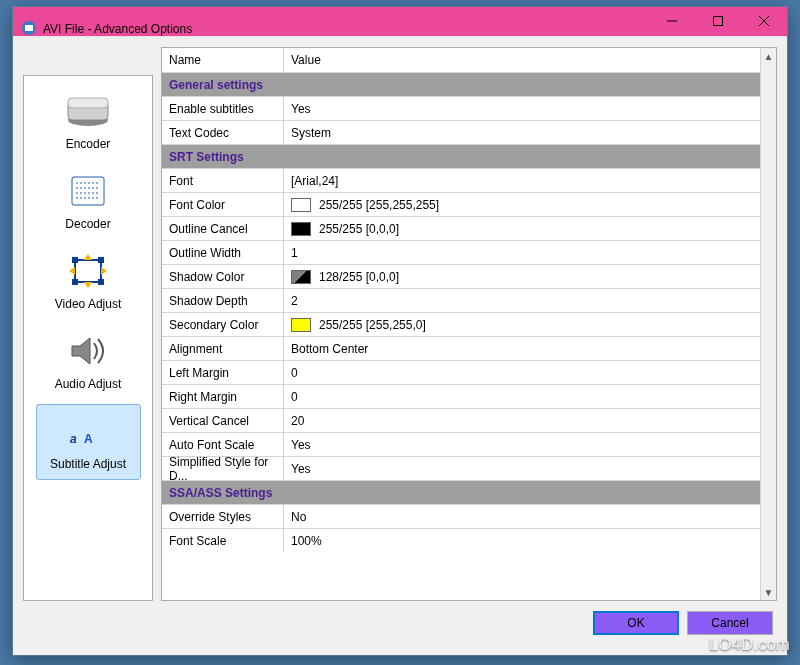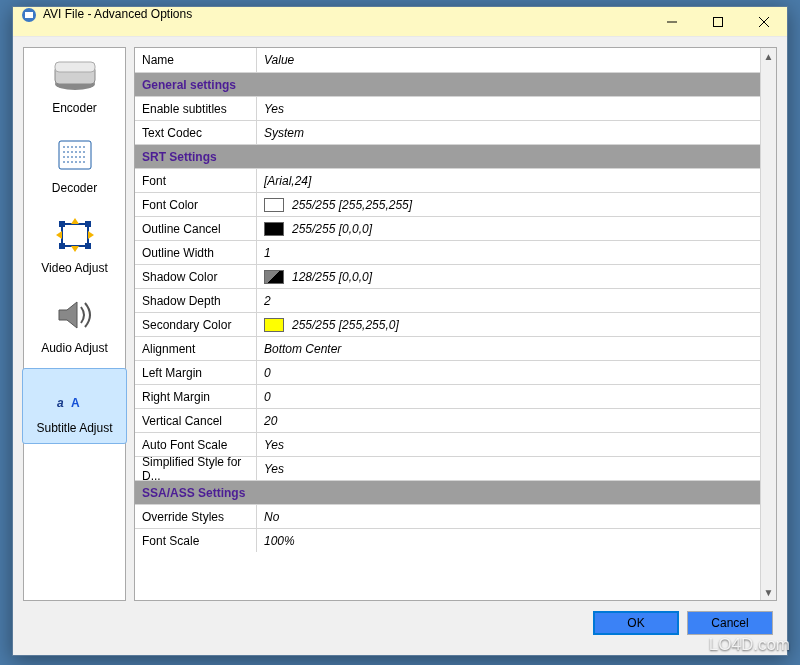--- a/index.html
+++ b/index.html
@@ -2,32 +2,32 @@
 <html><head>
 <meta charset="utf-8">
 <style>
 * { box-sizing: border-box; margin: 0; padding: 0; font-family: "Segoe UI", Tahoma, sans-serif; font-size: 12px; }
 html, body { width: 800px; height: 665px; background: #4a7aa8; overflow: hidden; }
 .window {
   position: absolute; left: 12px; top: 6px; width: 776px; height: 650px;
   background: #fff; border: 1px solid #5a7a9a; box-shadow: 0 4px 20px rgba(0,0,0,0.4);
 }
 .titlebar {
-  height: 30px; background: #fef9c3; display: flex; align-items: flex-start;
+  height: 30px; background: #ec4899; display: flex; align-items: flex-end;
   padding-left: 8px; border-bottom: 1px solid #e8e8e8;
 }
 .titlebar-icon { width: 16px; height: 16px; margin-right: 6px; }
 .titlebar-text { color: #000; flex: 1; }
 .win-controls { display: flex; }
 .win-btn { width: 46px; height: 30px; display:flex; align-items:center; justify-content:center; color:#000; }
 .content { position:absolute; top:30px; left:0; right:0; bottom:0; background:#f0f0f0; padding:10px; display:flex; flex-direction:column; }
 .main-area { flex:1; display:flex; gap:8px; }
 .sidebar {
-  width:103px; background:#fff; border:1px solid #a9a9a9; display:flex; flex-direction:column;
-  align-items:center; padding-top:0; gap:4px;
+  width:130px; background:#fff; border:1px solid #a9a9a9; display:flex; flex-direction:column;
+  align-items:center; padding-top:8px; gap:4px;margin-top:28px;
 }
 .side-item {
   width:105px; padding:6px 0 8px 0; display:flex; flex-direction:column; align-items:center; gap:6px;
   border:1px solid transparent; border-radius:3px;
 }
 .side-item.selected { background:#cde8ff; border:1px solid #7eb4ea; }
 .side-item .label { color:#000; }
 .icon-box { width:48px; height:40px; display:flex; align-items:center; justify-content:center; }
 .grid {
   flex:1; background:#fff; border:1px solid #a9a9a9; position:relative; overflow:hidden;
@@ -42,31 +42,31 @@
 }
 .row.header { border-top:none; }
 .row.section {
   background:#9e9e9e; color:#4c1d95; font-weight:600; align-items:center; padding-left:7px;
 }
 .cell-name {
   width:122px; padding-left:7px; display:flex; align-items:center; color:#000;
   border-right:1px solid #d4d4d4;
 }
 .cell-value {
-  flex:1; padding-left:7px; display:flex; align-items:center; color:#000; gap:8px;font-style:italic;
+  flex:1; padding-left:7px; display:flex; align-items:center; color:#000; gap:8px;
 }
 .row.header .cell-name, .row.header .cell-value { color:#000; }
 .swatch {
   width:20px; height:14px; border:1px solid #666; display:inline-block;
 }
 .dialog-buttons {
   height:44px; display:flex; justify-content:flex-end; align-items:center; gap:8px; padding-right:4px;
 }
 .btn {
-  width:86px; height:24px; background:#3b82f6; border:1px solid #adadad; display:flex; align-items:center; justify-content:center;
+  width:86px; height:24px; background:#8b5cf6; border:1px solid #adadad; display:flex; align-items:center; justify-content:center;
 }
 .btn.focus { border:2px solid #0078d7; }
 .watermark {
   position:absolute; right:10px; bottom:10px; color:rgba(255,255,255,0.85); font-size:17px; font-weight:500;
   text-shadow:0 1px 2px rgba(0,0,0,0.6);
 }
 </style>
 </head>
 <body>
 

